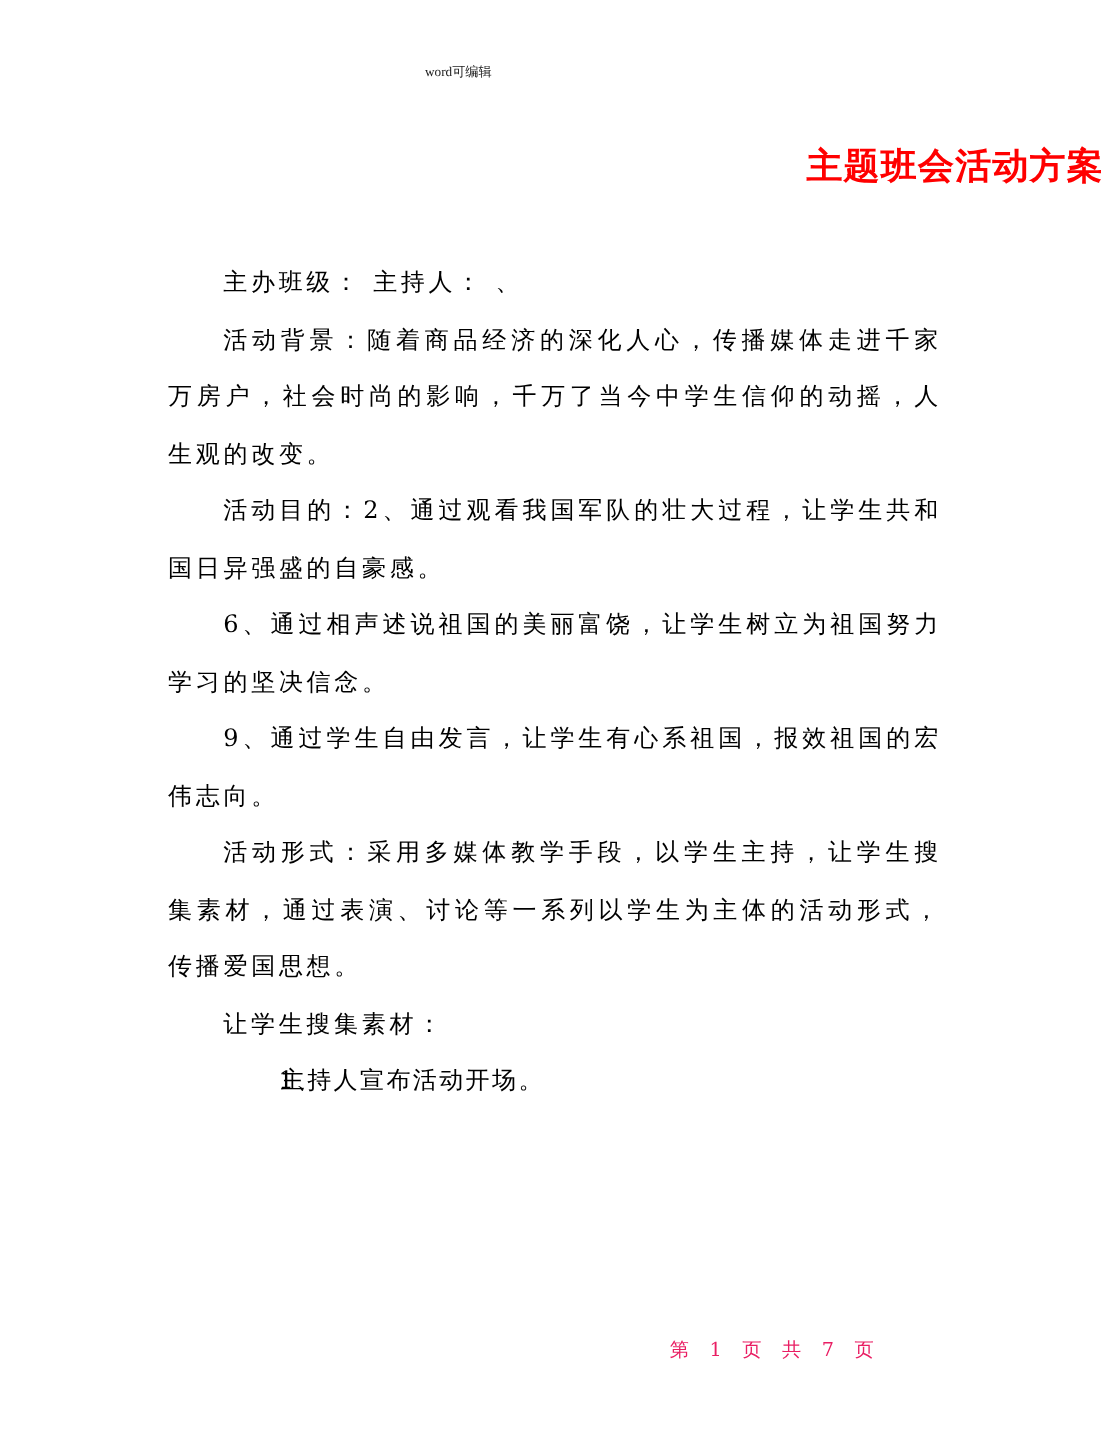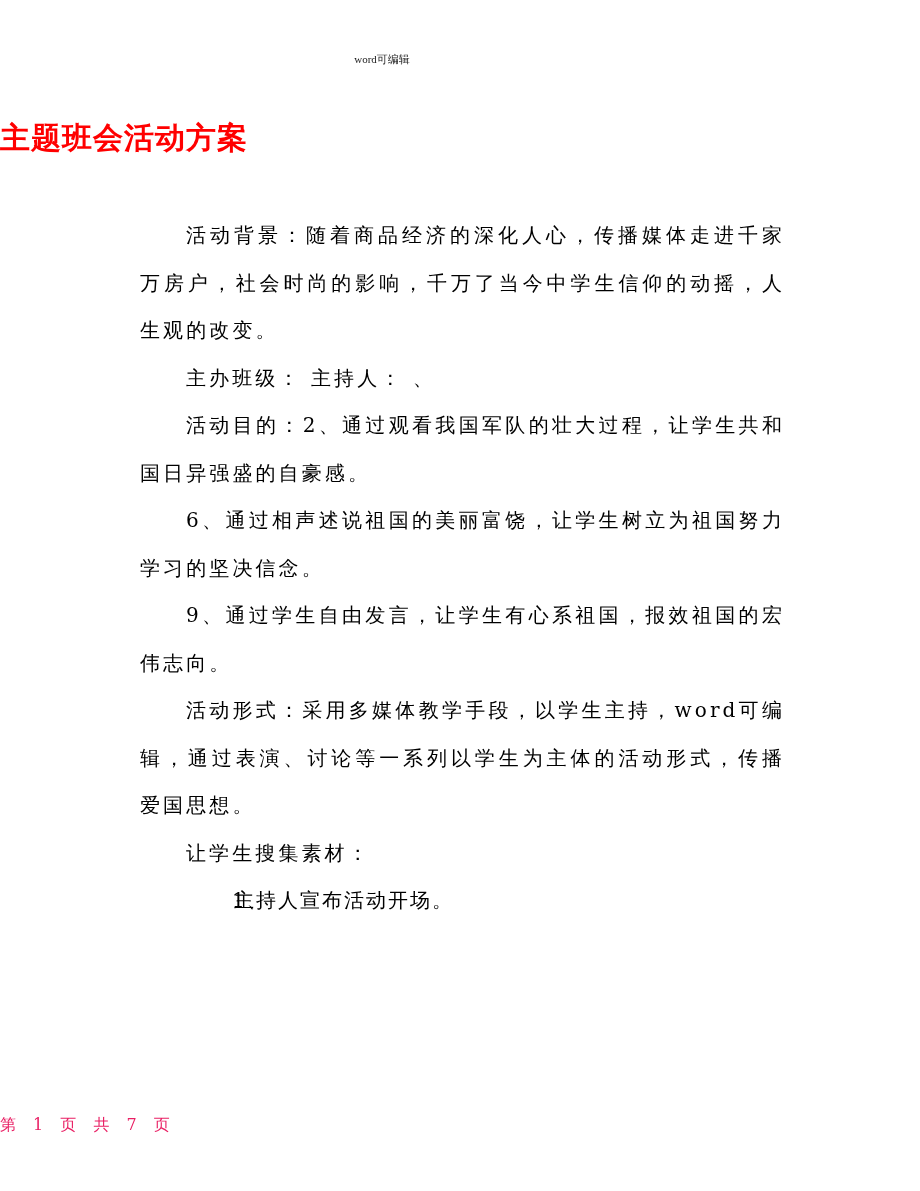--- a/index.html
+++ b/index.html
@@ -1,42 +1,42 @@
 <!DOCTYPE html>
 <html><head>
   <meta charset="utf-8">
   <style>
     html, body { margin: 0; padding: 0; background: #ffffff; }
     body { width: 920px; height: 1191px; position: relative; overflow: hidden;
       font-family: "DejaVu Serif", "Liberation Serif", serif; color: #000; }
     .header { position: absolute; top: 52px; left: 0; width: 764px; text-align: center;
       font-size: 11px; color: #222; font-family: "Liberation Serif", "DejaVu Serif", serif; }
-    .title { position: absolute; top: 118px; left: 0; width: 920px; text-align: left;
+    .title { position: absolute; top: 118px; left: 0; width: 920px; text-align: right;
       font-size: 30px; font-weight: bold; color: #ff0000; letter-spacing: 1px;
       font-family: Liberation Sans, sans-serif; }
     .body { position: absolute; top: 212px; left: 140px; width: 645px; }
     .para { font-size: 20px; line-height: 47.5px; margin: 0; letter-spacing: 3.1px;
       text-align: justify; text-align-last: left; }
     .para.indent { text-indent: 46px; }
     .para.bold { font-weight: normal; letter-spacing: 2px; }
     .step-num { display: inline-block; width: 48px; }
-    .footer { position: absolute; top: 1115px; left: 0; width: 730px; text-align: left;
+    .footer { position: absolute; top: 1115px; left: 0; width: 730px; text-align: right;
       font-size: 16px; color: #e91e63; word-spacing: 8px; letter-spacing: 2px; }
   </style>
 </head>
 <body>
 
 <div class="header">word可编辑</div>
 
 <div class="title">主题班会活动方案</div>
 
 <div class="body">
+  <p class="para indent">主办班级：  主持人：  、</p>
   <p class="para indent">活动背景：随着商品经济的深化人心，传播媒体走进千家万房户，社会时尚的影响，千万了当今中学生信仰的动摇，人生观的改变。</p>
-  <p class="para indent">主办班级：  主持人：  、</p>
   <p class="para indent">活动目的：2、通过观看我国军队的壮大过程，让学生共和国日异强盛的自豪感。</p>
   <p class="para indent">6、通过相声述说祖国的美丽富饶，让学生树立为祖国努力学习的坚决信念。</p>
   <p class="para indent">9、通过学生自由发言，让学生有心系祖国，报效祖国的宏伟志向。</p>
-  <p class="para indent">活动形式：采用多媒体教学手段，以学生主持，word可编辑，通过表演、讨论等一系列以学生为主体的活动形式，传播爱国思想。</p>
+  <p class="para indent">活动形式：采用多媒体教学手段，以学生主持，让学生搜集素材，通过表演、讨论等一系列以学生为主体的活动形式，传播爱国思想。</p>
   <p class="para indent">让学生搜集素材：</p>
   <p class="para indent bold"><span class="step-num">1、</span><span>主持人宣布活动开场。</span></p>
 </div>
 
 <div class="footer">第 1 页 共 7 页</div>
 
 </body></html>

